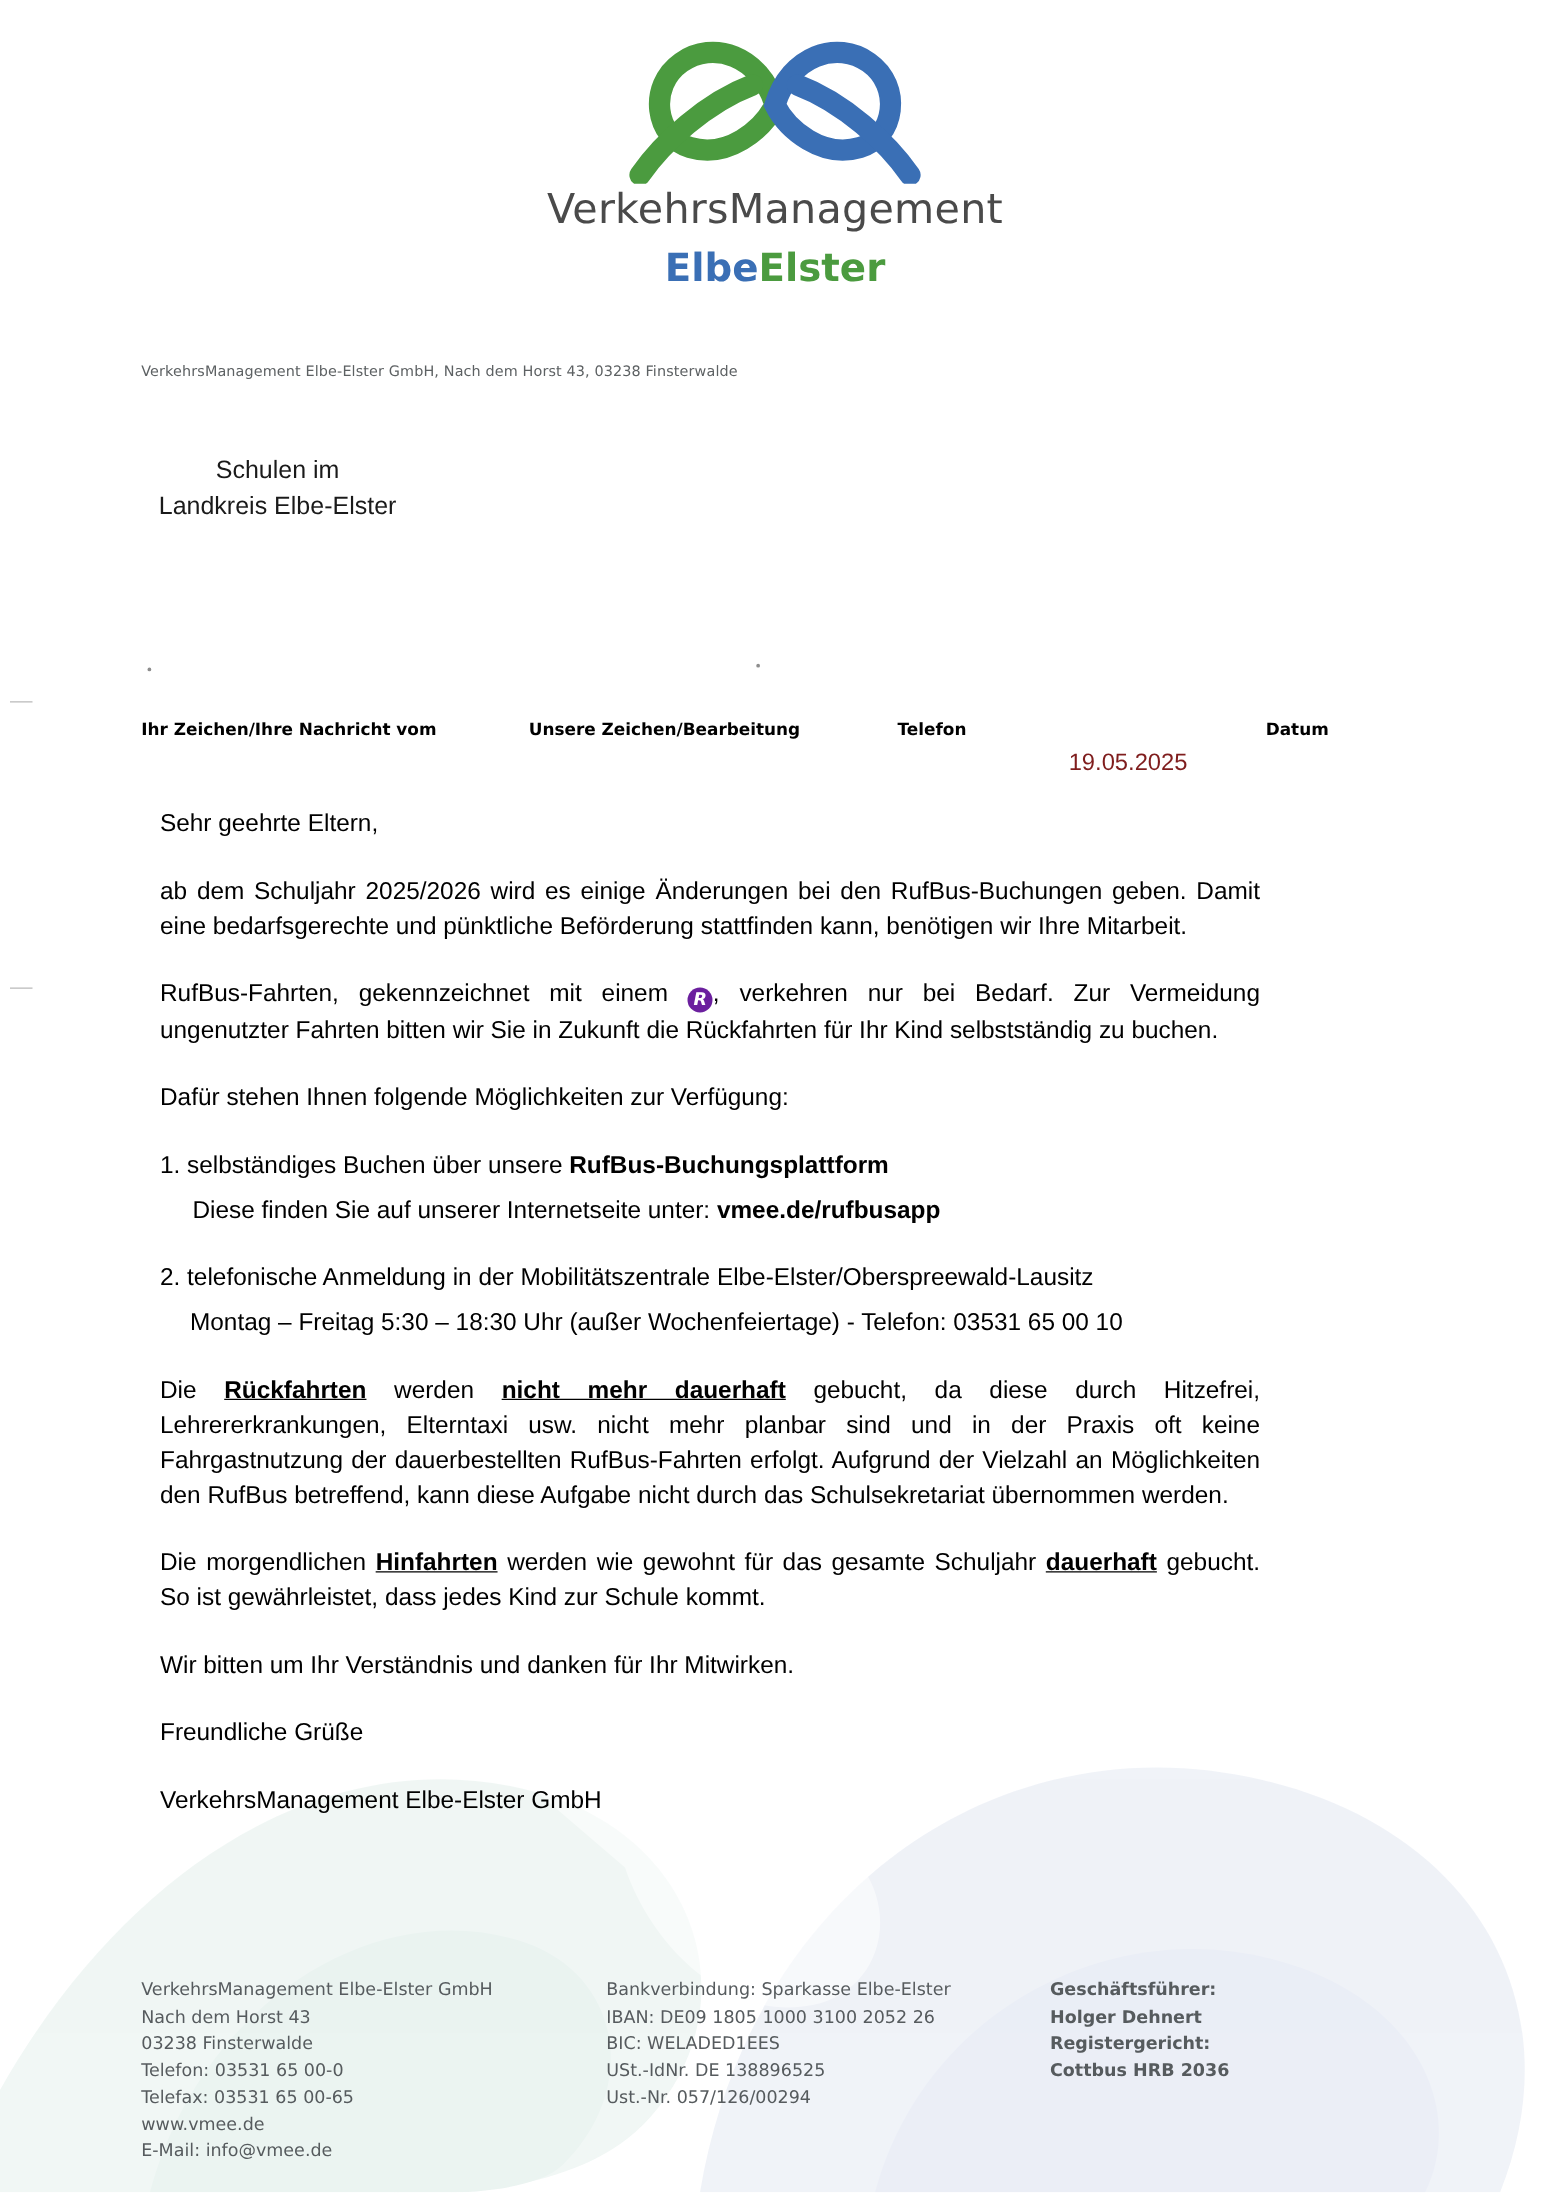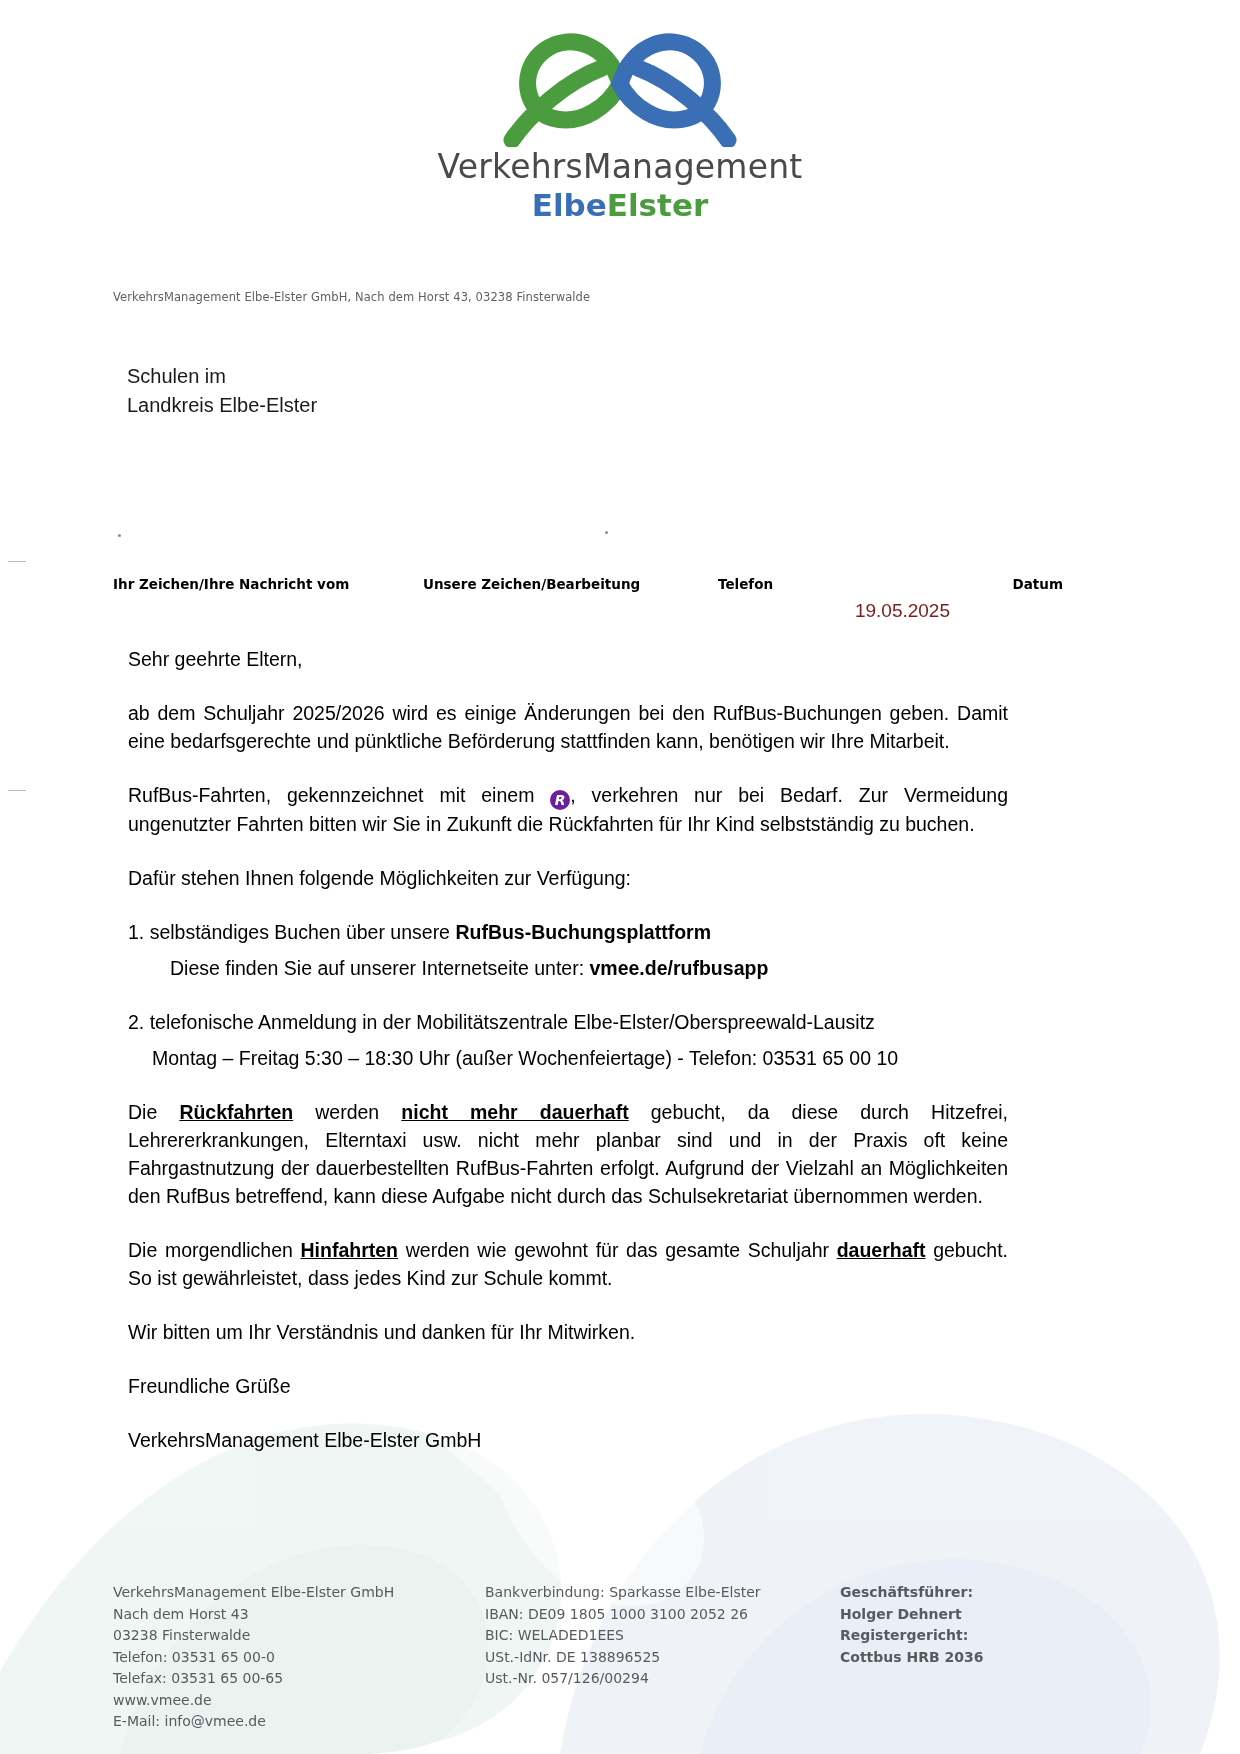--- a/index.html
+++ b/index.html
@@ -49,21 +49,21 @@
     color: #4a4a4a;
     letter-spacing: 0.2px;
     line-height: 1.1;
     margin-top: 2px;
   }
   .logo-word2 {
     font-family: "DejaVu Sans", sans-serif;
     font-size: 31px;
     font-weight: bold;
     line-height: 1.15;
-    margin-top: 3px;
+    margin-top: 13px;
   }
   .logo-elbe { color: #3a6fb5; }
   .logo-elster { color: #4b9b3f; }
 
   
   .sender-line {
     position: absolute;
     top: 290px;
     left: 113px;
     font-family: "DejaVu Sans", sans-serif;
@@ -75,20 +75,21 @@
 
   
   .recipient {
     position: absolute;
     top: 362px;
     left: 127px;
     font-size: 20px;
     line-height: 29px;
     color: #1a1a1a;
     z-index: 3;
+    text-align: center;
   }
 
   
   .fold-mark {
     position: absolute;
     left: 8px;
     width: 18px;
     height: 1px;
     background: #b9b9b9;
     z-index: 2;
@@ -158,21 +159,21 @@
   .para.nojust { text-align: left; }
   .u { text-decoration: underline; font-weight: bold; }
   .list-item {
     font-size: 19.5px;
     line-height: 28px;
     margin: 0 0 8px 0;
   }
   .list-sub {
     font-size: 19.5px;
     line-height: 28px;
-    margin: 0 0 26px 42px;
+    margin: 0 0 26px 26px;
   }
   .list-line2 {
     margin-left: 24px;
   }
 
   
   .r-badge {
     display: inline-block;
     width: 20px;
     height: 20px;

